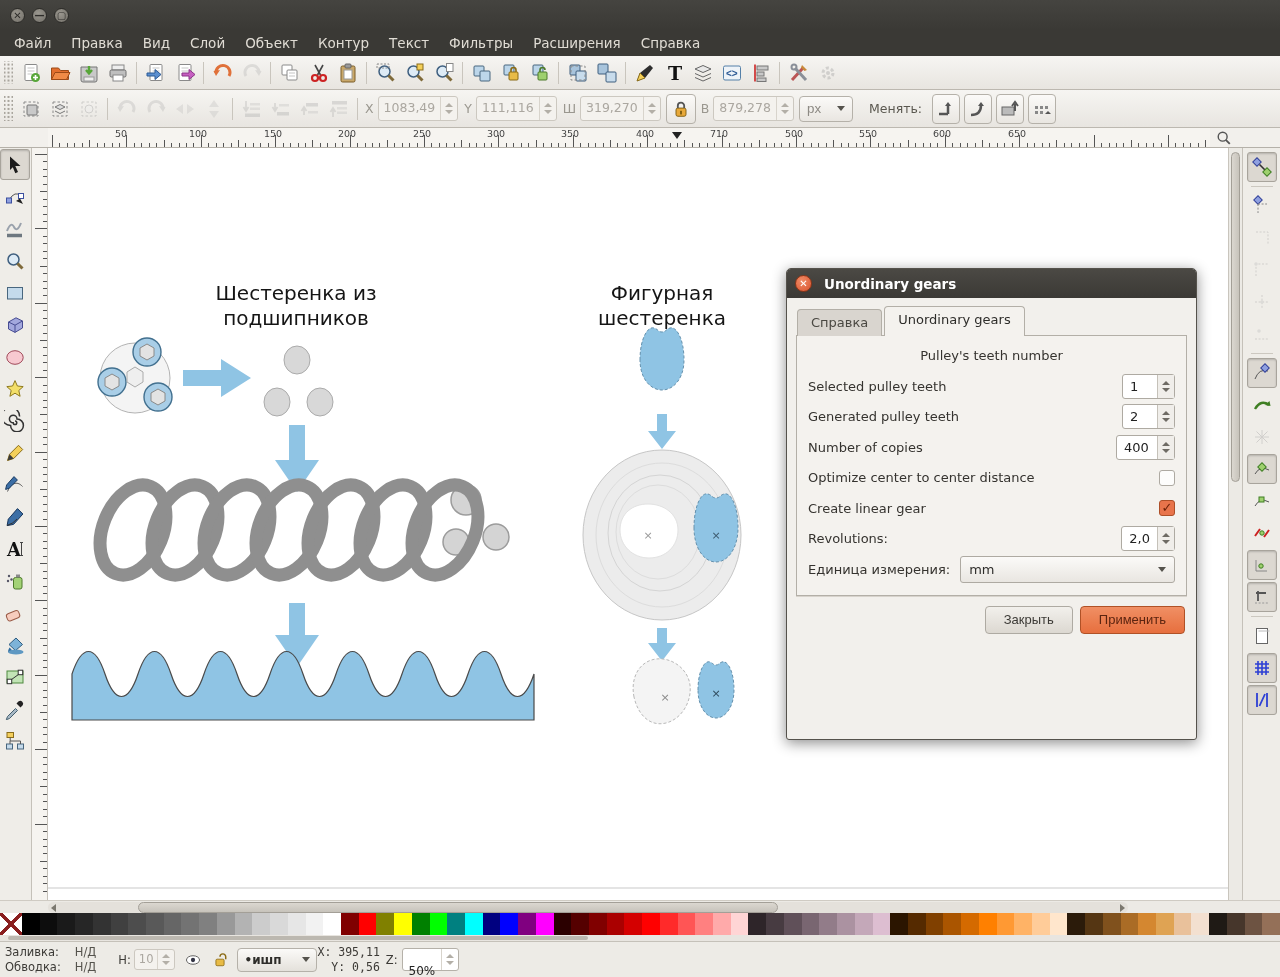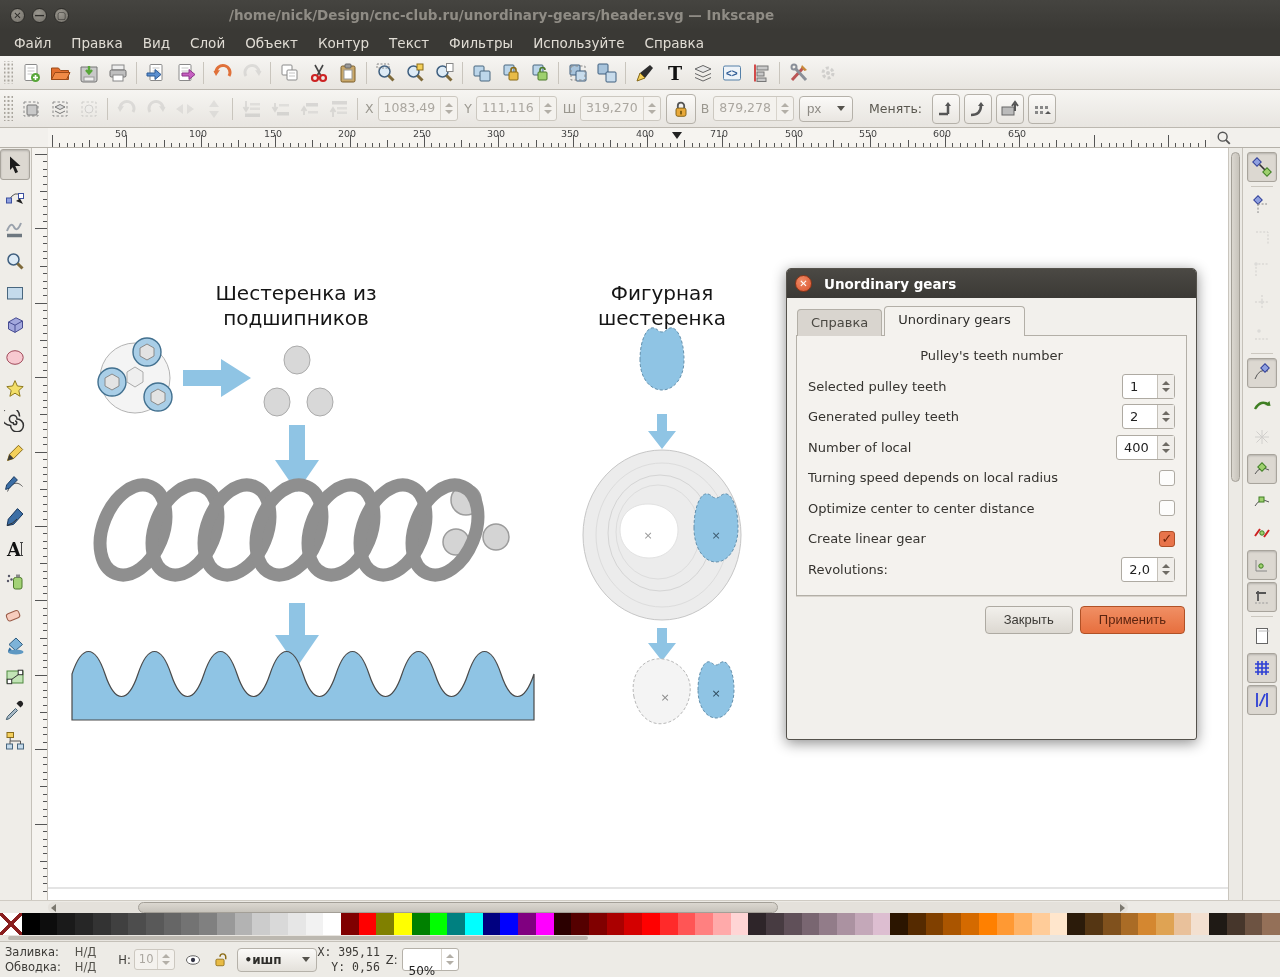--- a/index.html
+++ b/index.html
@@ -142,33 +142,32 @@
 <body>
 
 <div class="app">
 
   <div id="titlebar">
     <div class="winbtns">
       <div class="winbtn">✕</div>
       <div class="winbtn">—</div>
       <div class="winbtn">▢</div>
     </div>
-    <span id="wintitle">/home/nick/Design/cnc-club.ru/unordinary-gears/header.svg — Inkscape</span>
   </div>
 
   <div id="menubar">
       <span class="menu-item">Файл</span>
       <span class="menu-item">Правка</span>
       <span class="menu-item">Вид</span>
       <span class="menu-item">Слой</span>
       <span class="menu-item">Объект</span>
       <span class="menu-item">Контур</span>
       <span class="menu-item">Текст</span>
       <span class="menu-item">Фильтры</span>
-      <span class="menu-item">Используйте</span>
+      <span class="menu-item">Расширения</span>
       <span class="menu-item">Справка</span>
     </div>
 
   <div id="tb1" class="toolbar">
       <div class="grip"></div>
       <button class="tbtn">
         <span class="icon">
           <svg viewBox="0 0 22 22" width="22" height="22">
             <rect x="5" y="2.5" width="12" height="16" rx="1" fill="#fff" stroke="#8a8a8a"></rect>
             <path d="M7.5 6h7M7.5 9h7M7.5 12h5" stroke="#c5c5c5" fill="none"></path>
@@ -1416,51 +1415,54 @@
               <span class="dlabel">Generated pulley teeth</span>
               <span class="dspin">
                 <span class="dval" style="min-width:34px">2</span>
                 <span class="spincol">
                   <i class="up"></i>
                   <i class="dn"></i>
                 </span>
               </span>
             </div>
             <div class="drow">
-              <span class="dlabel">Number of local</span>
+              <span class="dlabel">Number of copies</span>
               <span class="dspin">
                 <span class="dval" style="min-width:40px">400</span>
                 <span class="spincol">
                   <i class="up"></i>
                   <i class="dn"></i>
                 </span>
               </span>
-            </div>
-            <div class="drow">
-              <span class="dlabel">Turning speed depends on local radius</span>
-              <span class="dcheck"></span>
             </div>
             <div class="drow">
               <span class="dlabel">Optimize center to center distance</span>
               <span class="dcheck"></span>
             </div>
             <div class="drow">
               <span class="dlabel">Create linear gear</span>
               <span class="dcheck checked">✓</span>
             </div>
             <div class="drow">
               <span class="dlabel">Revolutions:</span>
               <span class="dspin">
                 <span class="dval" style="min-width:34px">2,0</span>
                 <span class="spincol">
                   <i class="up"></i>
                   <i class="dn"></i>
                 </span>
               </span>
             </div>
+            <div class="drow">
+              <span class="dlabel">Единица измерения:</span>
+              <span class="dselect">
+                <span>mm</span>
+                <span class="dd-arrow"></span>
+              </span>
+            </div>
           </div>
       </div>
       <div id="dlg-btnrow">
         <button class="dbtn" id="btn-close">Закрыть</button>
         <button class="dbtn" id="btn-apply">Применить</button>
       </div>
     </div>
   </div>
 
 </div>

